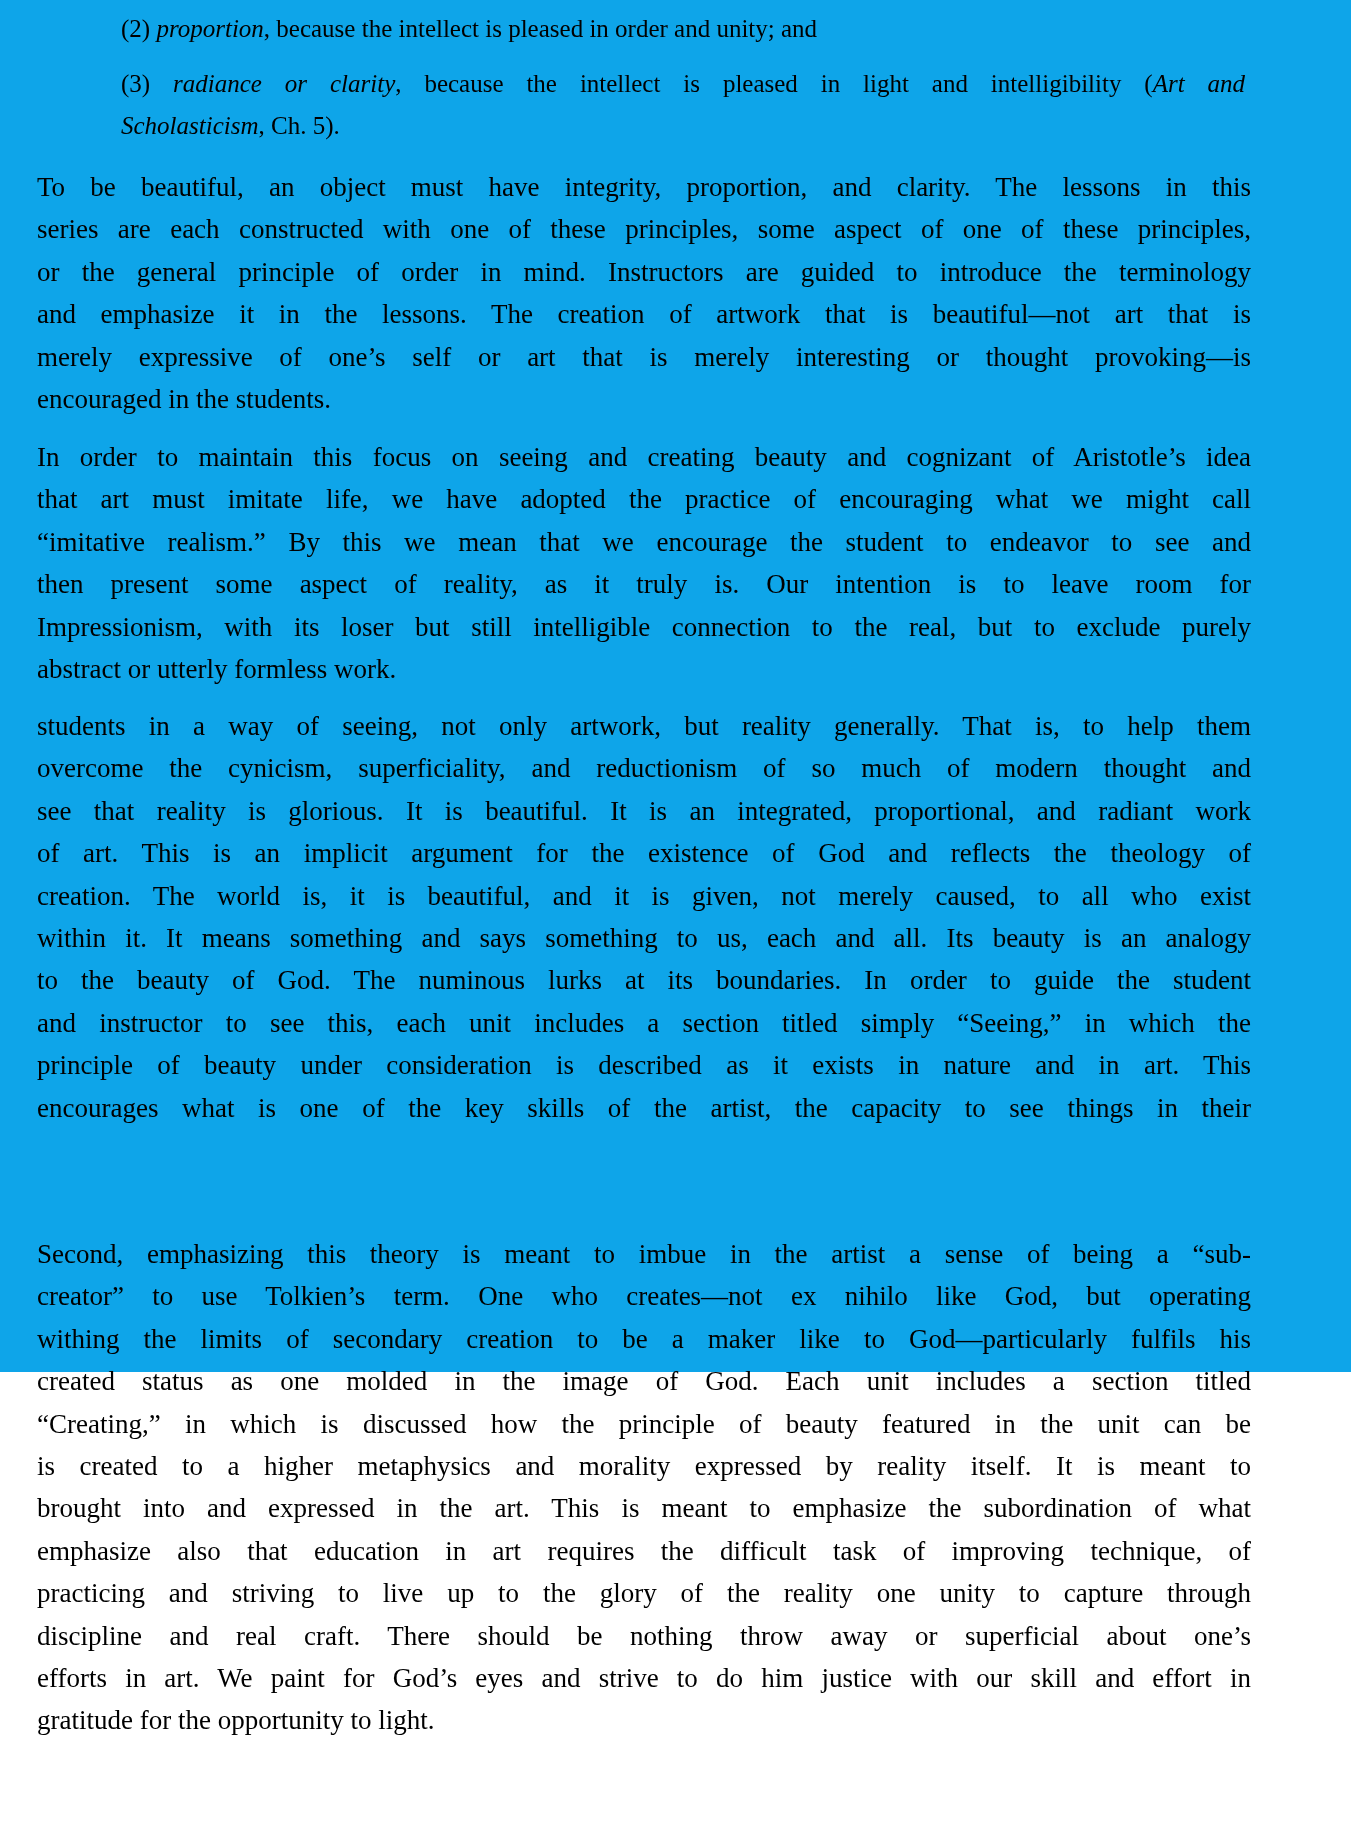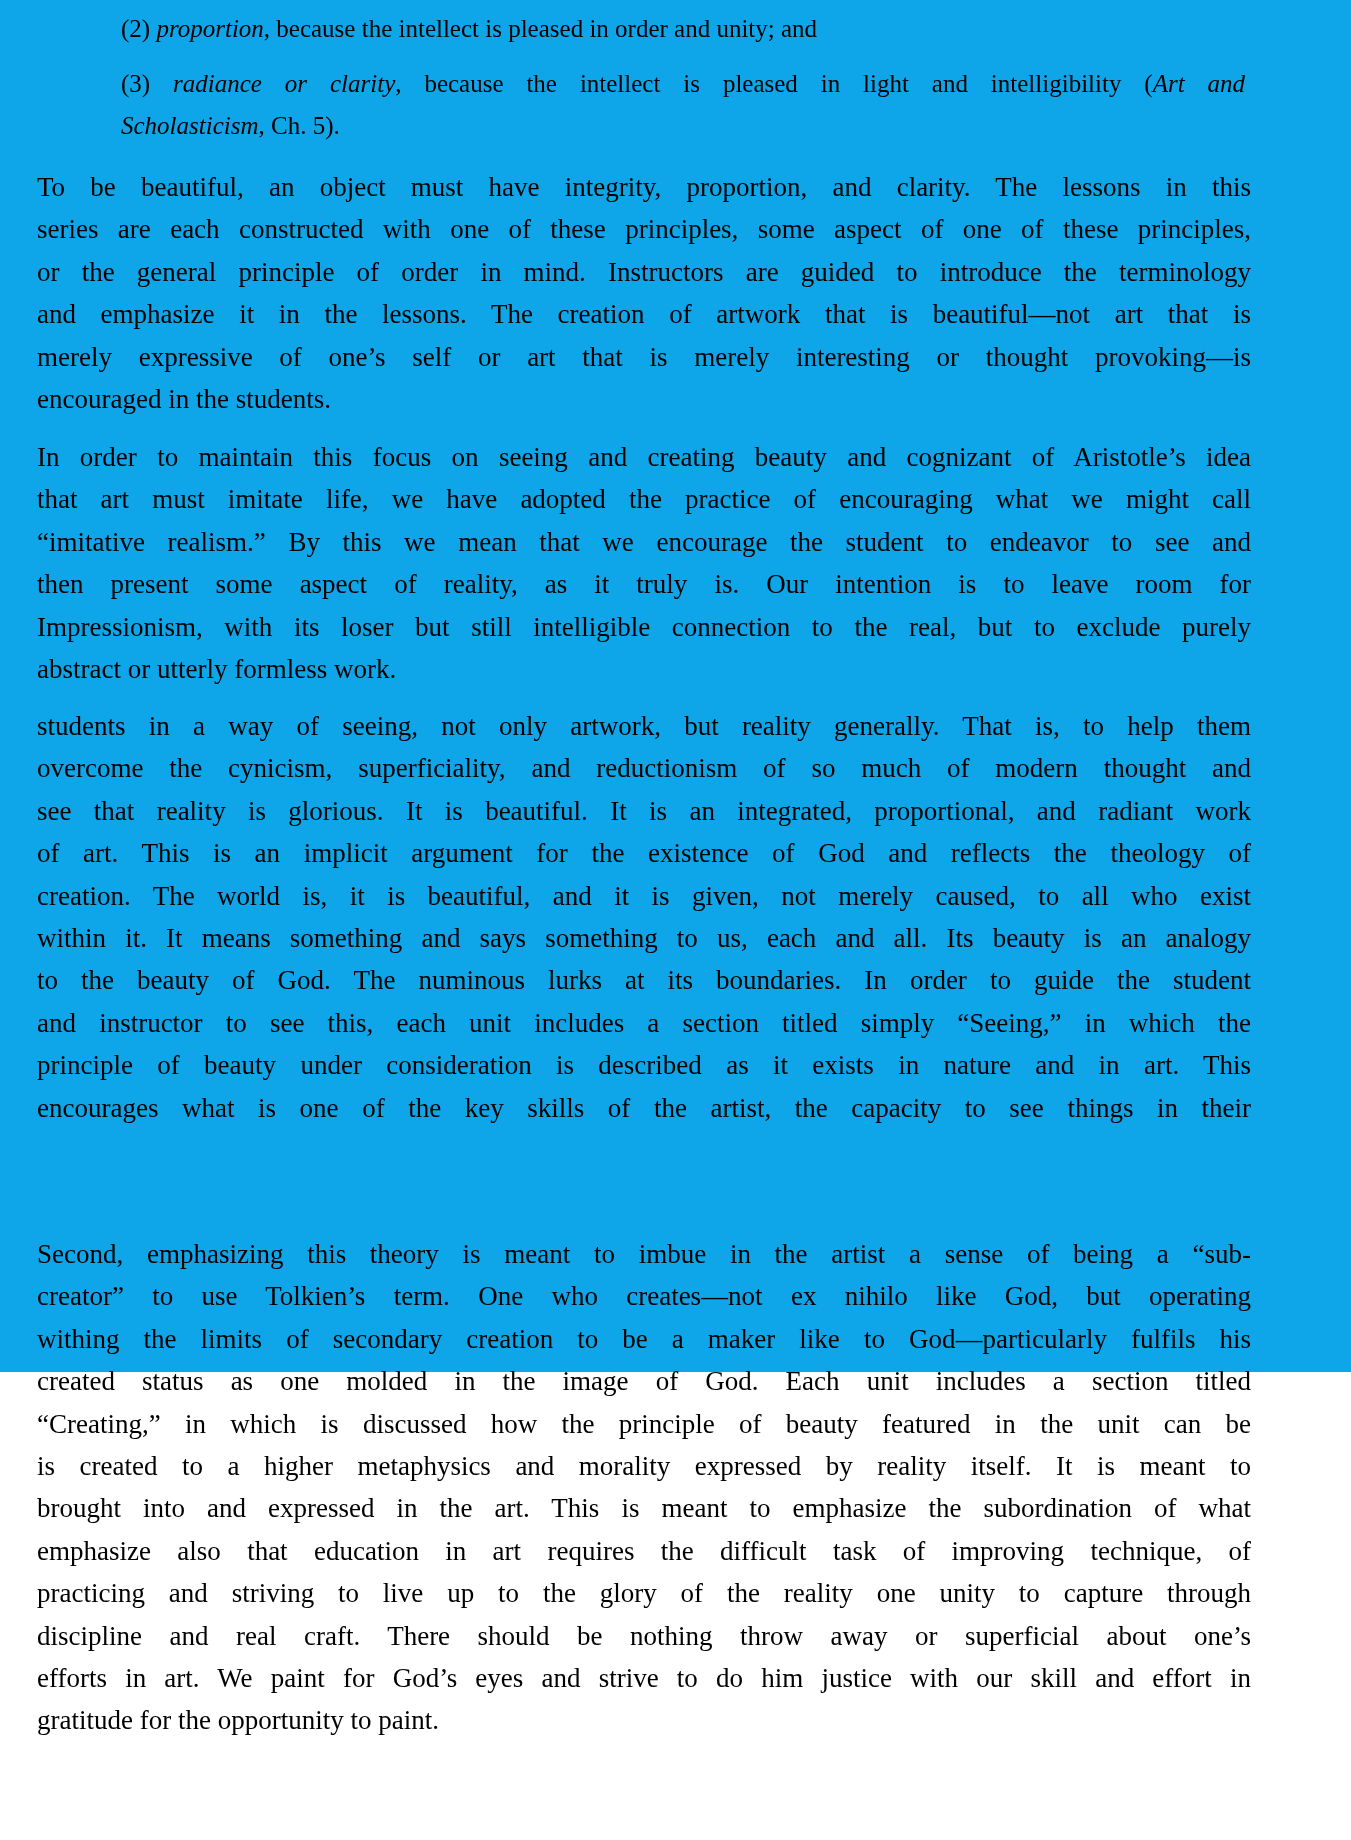--- a/index.html
+++ b/index.html
@@ -81,16 +81,16 @@
     <span class="ln">creator” to use Tolkien’s term.  One who creates—not ex nihilo like God, but operating</span>
     <span class="ln">withing the limits of secondary creation to be a maker like to God—particularly fulfils his</span>
     <span class="ln">created status as one molded in the image of God.  Each unit includes a section titled</span>
     <span class="ln">“Creating,” in which is discussed how the principle of beauty featured in the unit can be</span>
     <span class="ln">is created to a higher metaphysics and morality expressed by reality itself.  It is meant to</span>
     <span class="ln">brought into and expressed in the art.  This is meant to emphasize the subordination of what</span>
     <span class="ln">emphasize also that education in art requires the difficult task of improving technique, of</span>
     <span class="ln">practicing and striving to live up to the glory of the reality one unity to capture through</span>
     <span class="ln">discipline and real craft.  There should be nothing throw away or superficial about one’s</span>
     <span class="ln">efforts in art.  We paint for God’s eyes and strive to do him justice with our skill and effort in</span>
-    <span class="ln last">gratitude for the opportunity to paint.</span>
+    <span class="ln last">gratitude for the opportunity to light.</span>
   </p>
 
 </div>
 
 </body></html>

